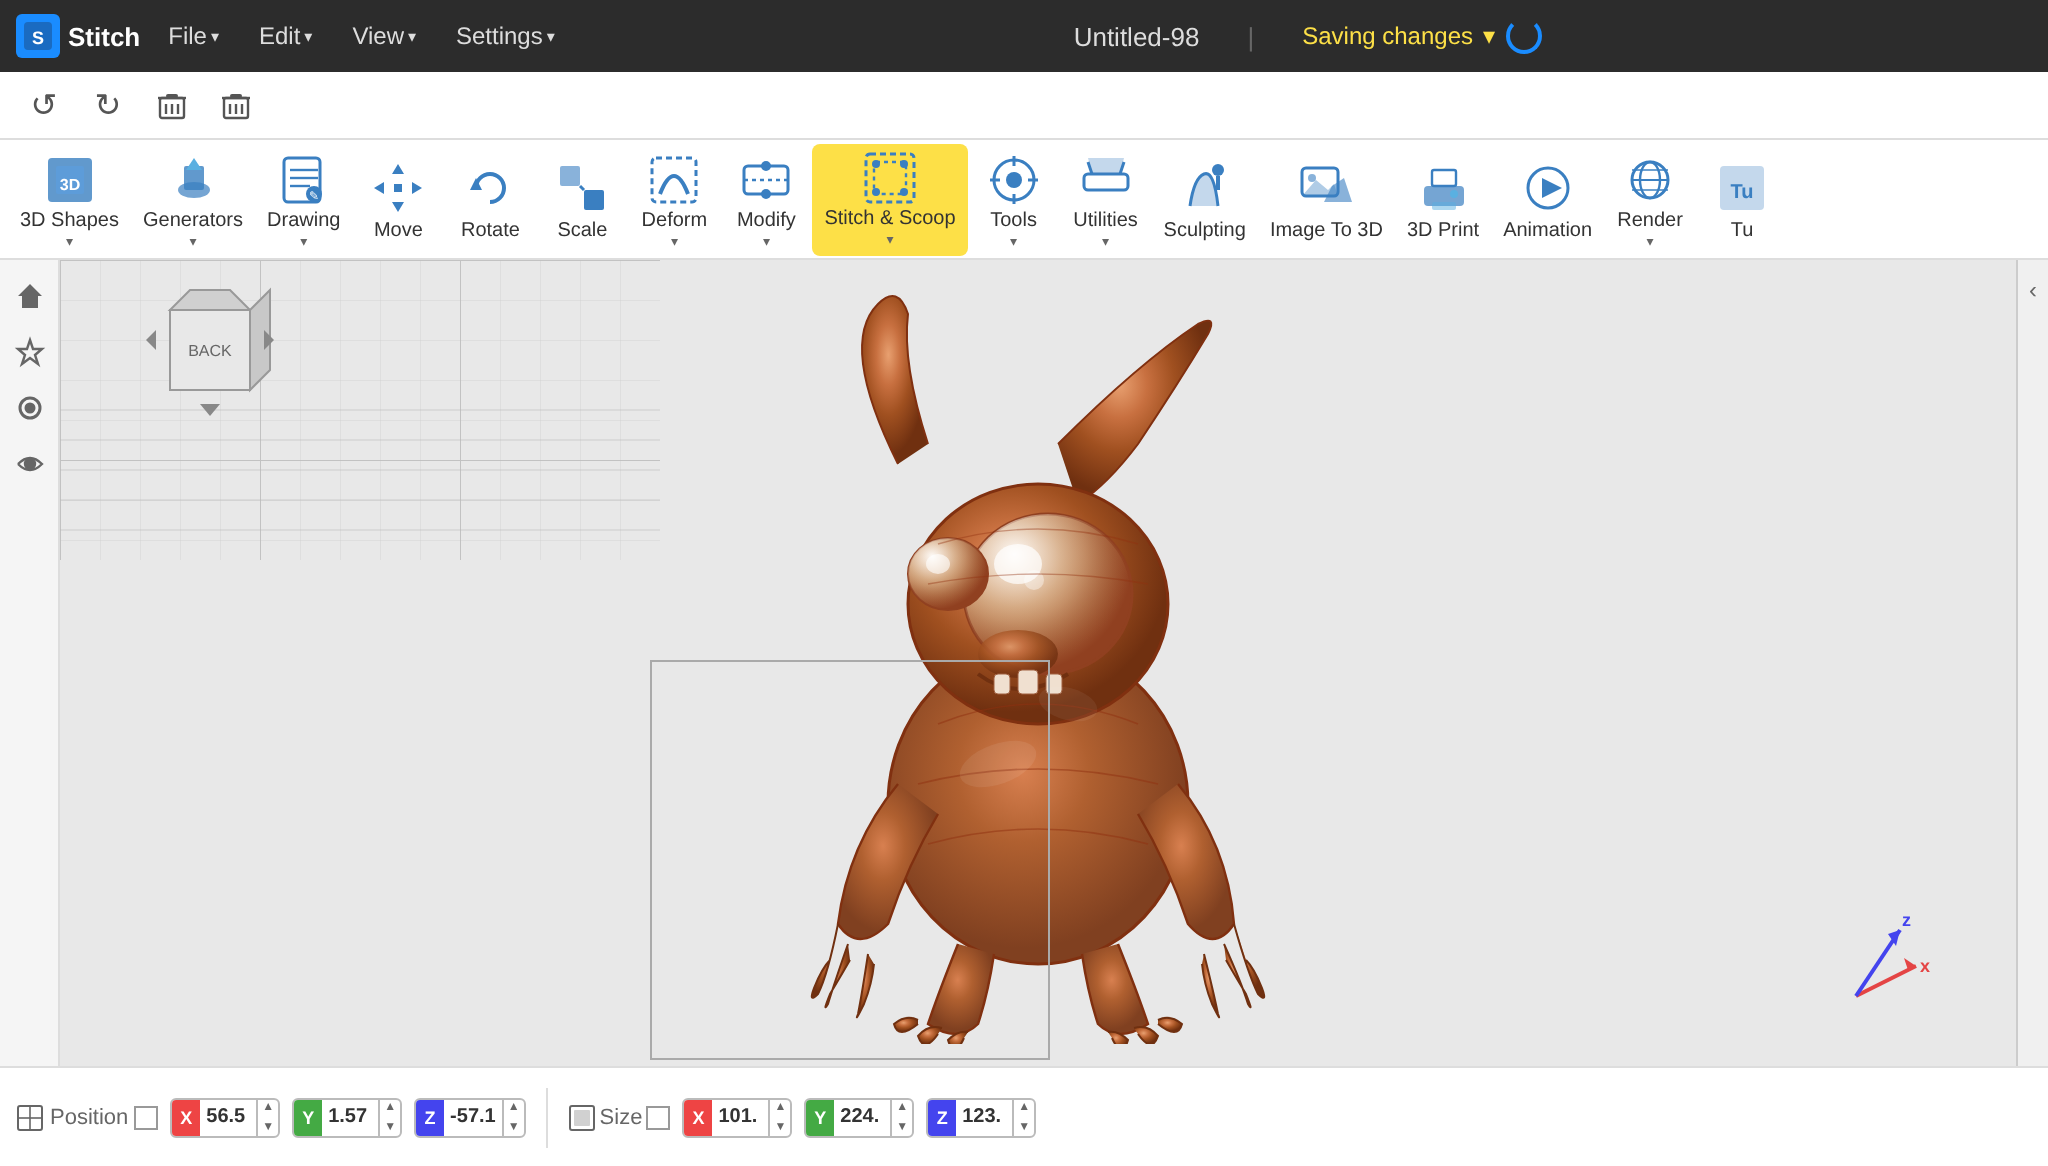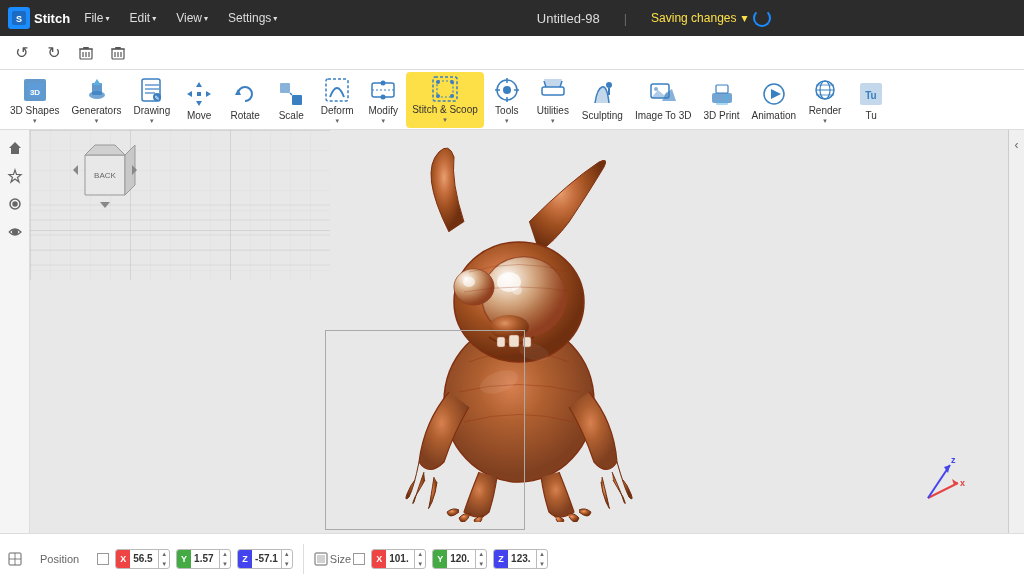--- a/index.html
+++ b/index.html
@@ -768,21 +768,21 @@
 
   </div>
 
   <div id="right-sidebar">
     <div id="right-toggle">‹</div>
   </div>
 </div>
 
 <div id="status-bar">
 
-  <div style="display:flex;align-items:center;gap:18px;">
+  <div style="display:flex;align-items:center;gap:3px;">
     <svg width="14" height="14" viewBox="0 0 14 14">
       <rect x="1" y="1" width="12" height="12" rx="1" fill="none" stroke="#666" stroke-width="1"></rect>
       <line x1="7" y1="1" x2="7" y2="13" stroke="#666" stroke-width="0.8"></line>
       <line x1="1" y1="7" x2="13" y2="7" stroke="#666" stroke-width="0.8"></line>
     </svg>
     <span class="coord-label">Position</span>
     <div class="checkbox-icon"></div>
   </div>
 
   <div class="coord-input">
@@ -827,21 +827,21 @@
     <div class="coord-color-box x-box">X</div>
     <div class="coord-val">101.</div>
     <div class="coord-arrows">
       <div class="coord-arrow">▲</div>
       <div class="coord-arrow">▼</div>
     </div>
   </div>
 
   <div class="coord-input">
     <div class="coord-color-box y-box">Y</div>
-    <div class="coord-val">120.</div>
+    <div class="coord-val">224.</div>
     <div class="coord-arrows">
       <div class="coord-arrow">▲</div>
       <div class="coord-arrow">▼</div>
     </div>
   </div>
 
   <div class="coord-input">
     <div class="coord-color-box z-box">Z</div>
     <div class="coord-val">123.</div>
     <div class="coord-arrows">

